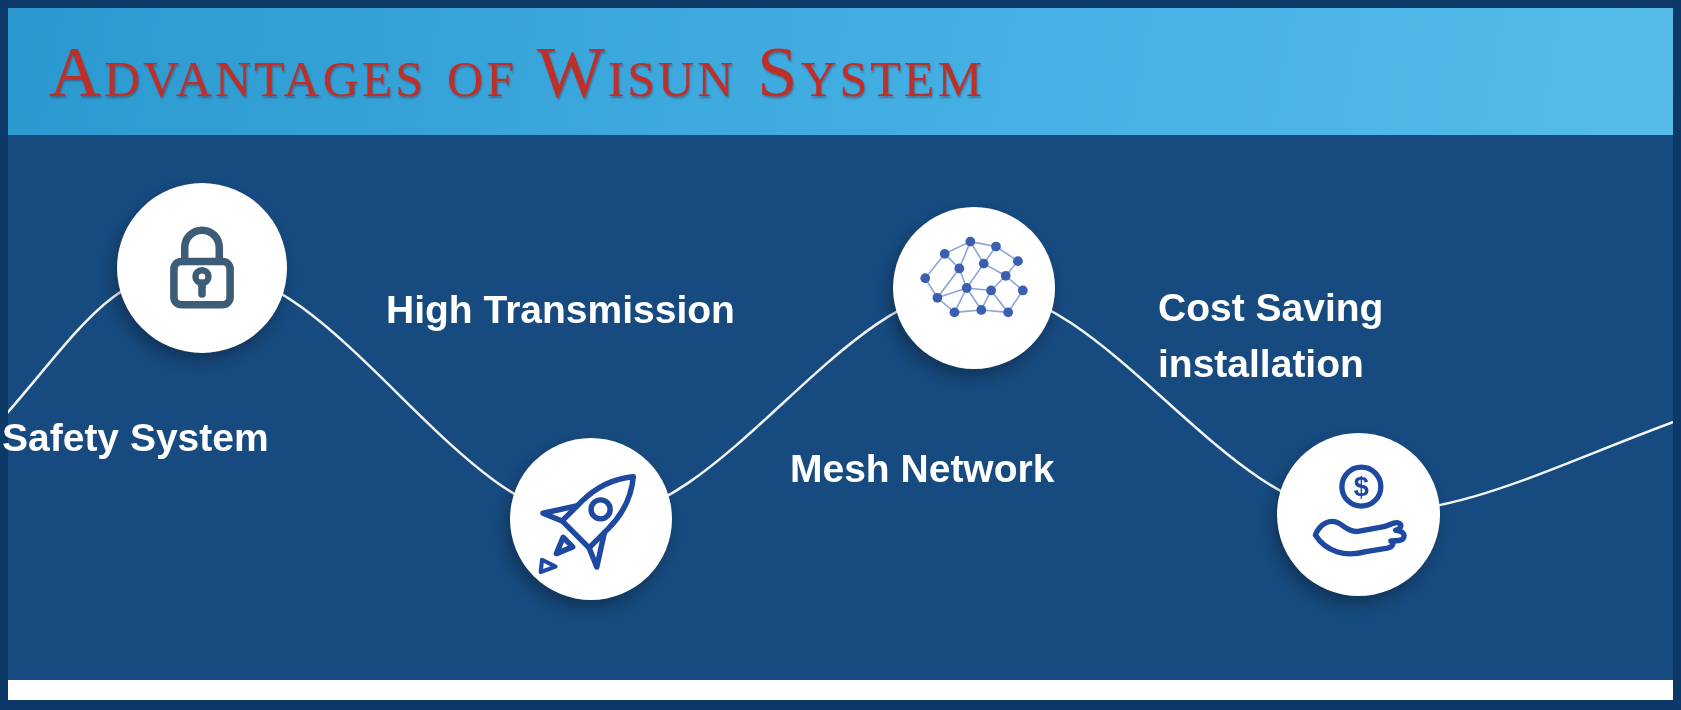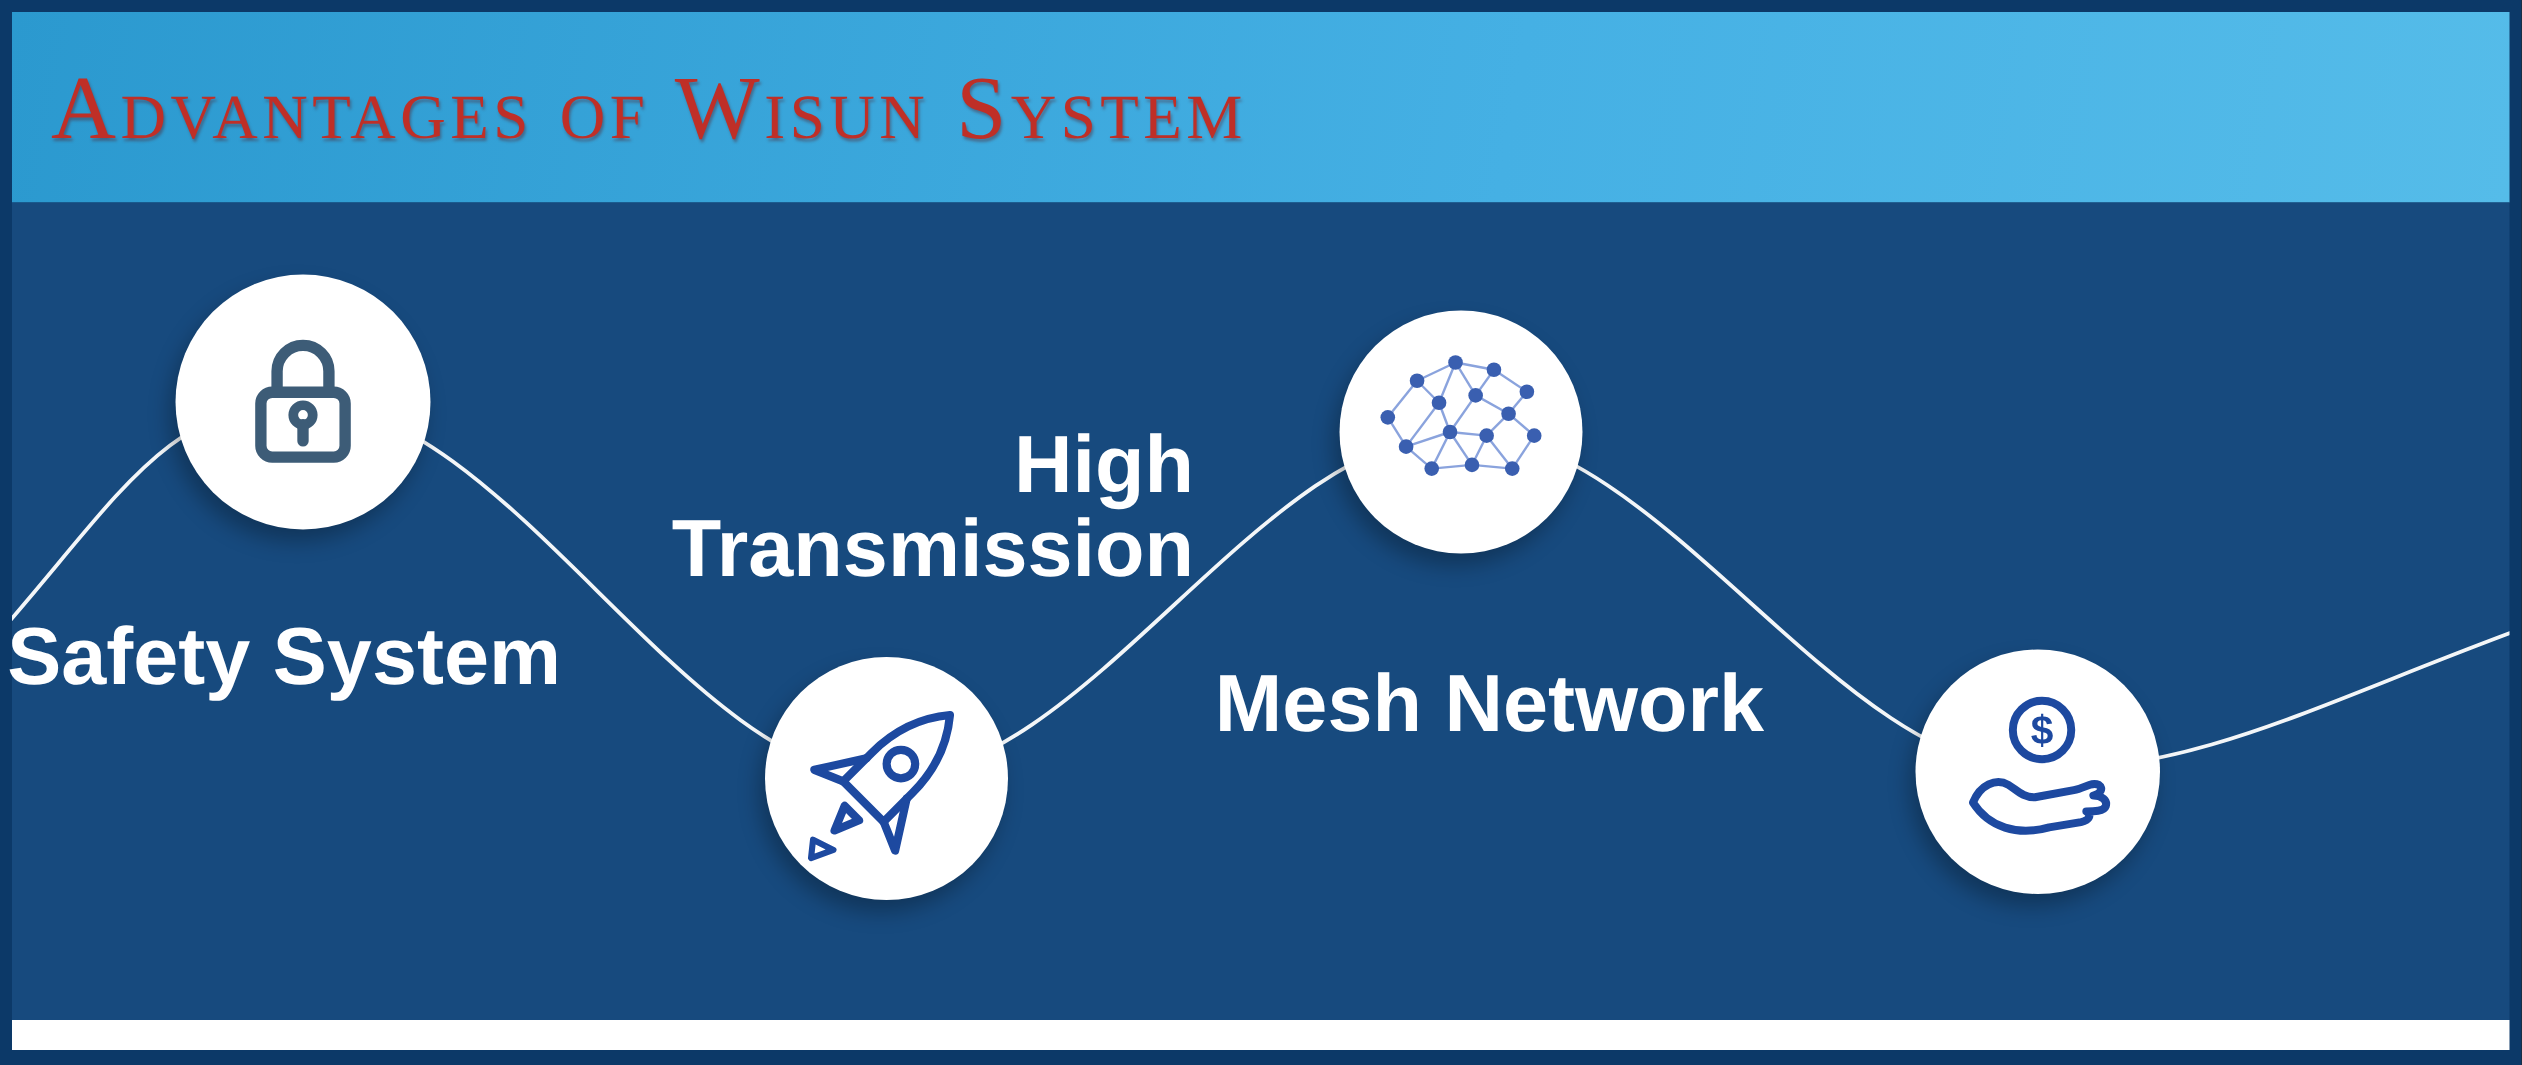--- a/index.html
+++ b/index.html
@@ -8,27 +8,27 @@
     background:#0c3968;font-family:"Liberation Sans",sans-serif;
   }
   .header{
     position:absolute;left:8px;top:8px;width:1665px;height:127px;
     background:linear-gradient(100deg,#2b99cf 0%,#45b0e4 60%,#55bce9 100%);
     display:flex;align-items:center;
   }
   .title{
     font-family:"Liberation Serif",serif;
     font-variant:small-caps;
-    font-size:60px;
+    font-size:72px;
     letter-spacing:3px;
     color:#bf2f27;
-    padding-left:26px;
     line-height:1;
     text-shadow:1px 2px 2px rgba(90,0,0,0.35);
     white-space:nowrap;
+    margin-left:41px;
   }
   .bodyarea{
     position:absolute;left:8px;top:135px;width:1665px;height:545px;
     background:#174a7e;
   }
   .bottom-strip{
     position:absolute;left:8px;top:680px;width:1665px;height:20px;
     background:#ffffff;
   }
   .wave{
@@ -38,22 +38,22 @@
   .circle{
     position:absolute;background:#ffffff;border-radius:50%;
     display:flex;align-items:center;justify-content:center;
     box-shadow:-4px 8px 14px rgba(0,0,0,0.28);
   }
   .c-lock{left:117px;top:183px;width:170px;height:170px;}
   .c-rocket{left:510px;top:438px;width:162px;height:162px;}
   .c-mesh{left:893px;top:207px;width:162px;height:162px;}
   .c-hand{left:1277px;top:433px;width:163px;height:163px;}
   .label{
-    position:absolute;color:#ffffff;font-weight:700;font-size:54px;
-    text-align:right;line-height:56px;
+    position:absolute;color:#ffffff;font-weight:700;font-size:39px;
+    text-align:left;line-height:56px;
   }
   .l-safety{left:2px;top:410px;width:372px;}
   .l-ht{left:386px;top:282px;width:410px;}
   .l-mesh{left:790px;top:410px;width:386px;margin-top:31px;}
   .l-cost{left:1158px;top:280px;width:402px;}
 </style>
 </head>
 <body>
 
 <div class="page">
@@ -143,20 +143,24 @@
           <circle cx="44" cy="50" r="4"></circle>
           <circle cx="64" cy="52" r="4"></circle>
         <circle cx="34" cy="70" r="4"></circle>
           <circle cx="56" cy="68" r="4"></circle>
           <circle cx="78" cy="70" r="4"></circle>
       </g>
     </svg>
   </div>
   <div class="label l-mesh">Mesh Network</div>
 
+  <div class="label l-cost">
+    <div>Cost Saving</div>
+    <div>installation</div>
+  </div>
   <div class="circle c-hand">
     <svg width="118" height="118" viewBox="0 0 100 100" aria-hidden="true">
       <circle cx="52" cy="26" r="16.5" fill="none" stroke="#1d49a0" stroke-width="4.5"></circle>
       <text x="52" y="34" text-anchor="middle" font-family="Liberation Sans, sans-serif" font-weight="bold" font-size="23" fill="#1d49a0">$</text>
       <path d="M13 67 C17 57 26 53 33 57 C38 60 41 64 48 64 L70 60 C76 59 80 55 84 57 C87 59 85 62 81 63 C86 63 89 66 88 69 C87 72 81 72 77 72 C80 74 79 77 74 78 L56 81 C38 86 22 81 13 67 Z" fill="none" stroke="#1d49a0" stroke-width="4.5" stroke-linejoin="round" stroke-linecap="round"></path>
     </svg>
   </div>
 
   <div class="bottom-strip"></div>
 

